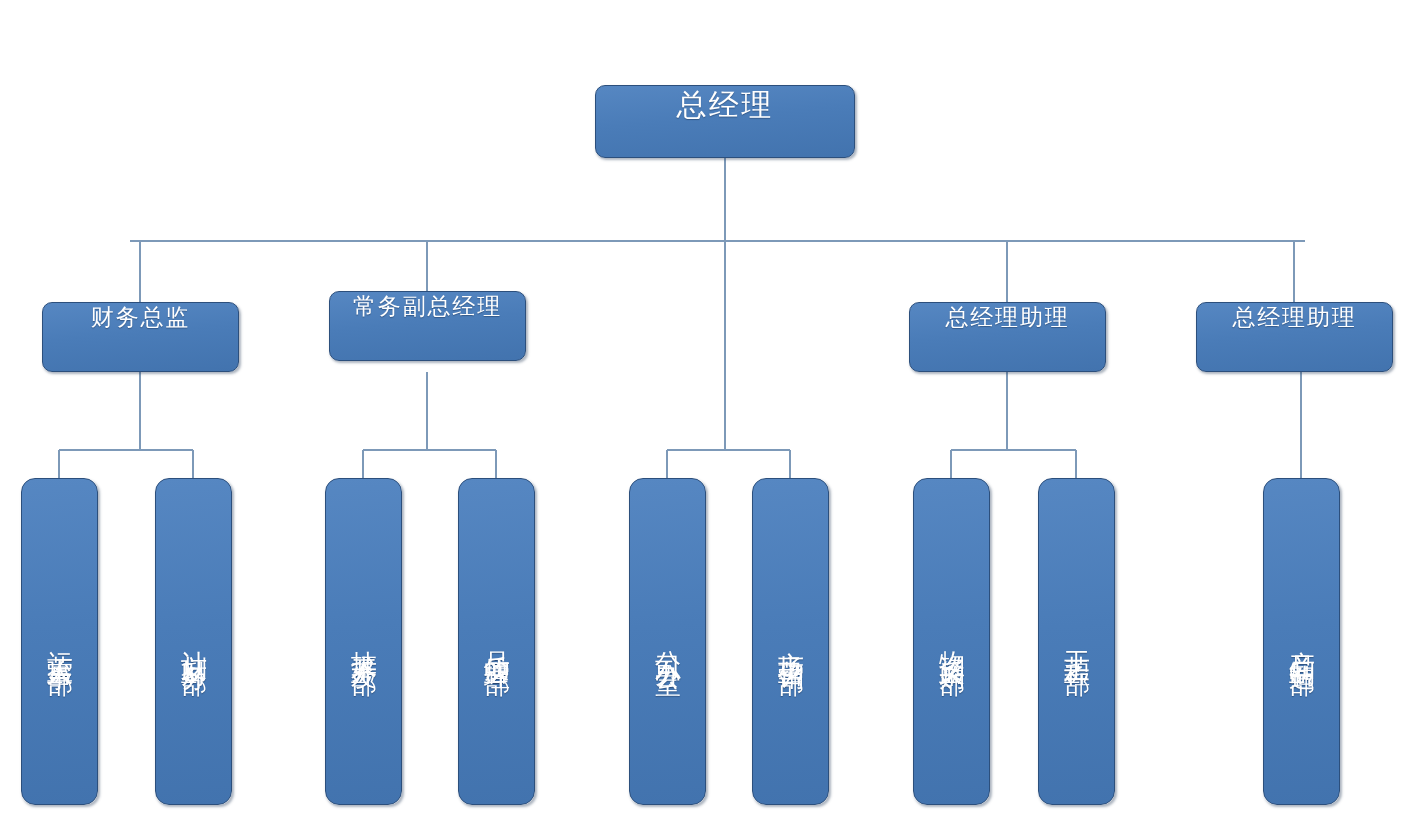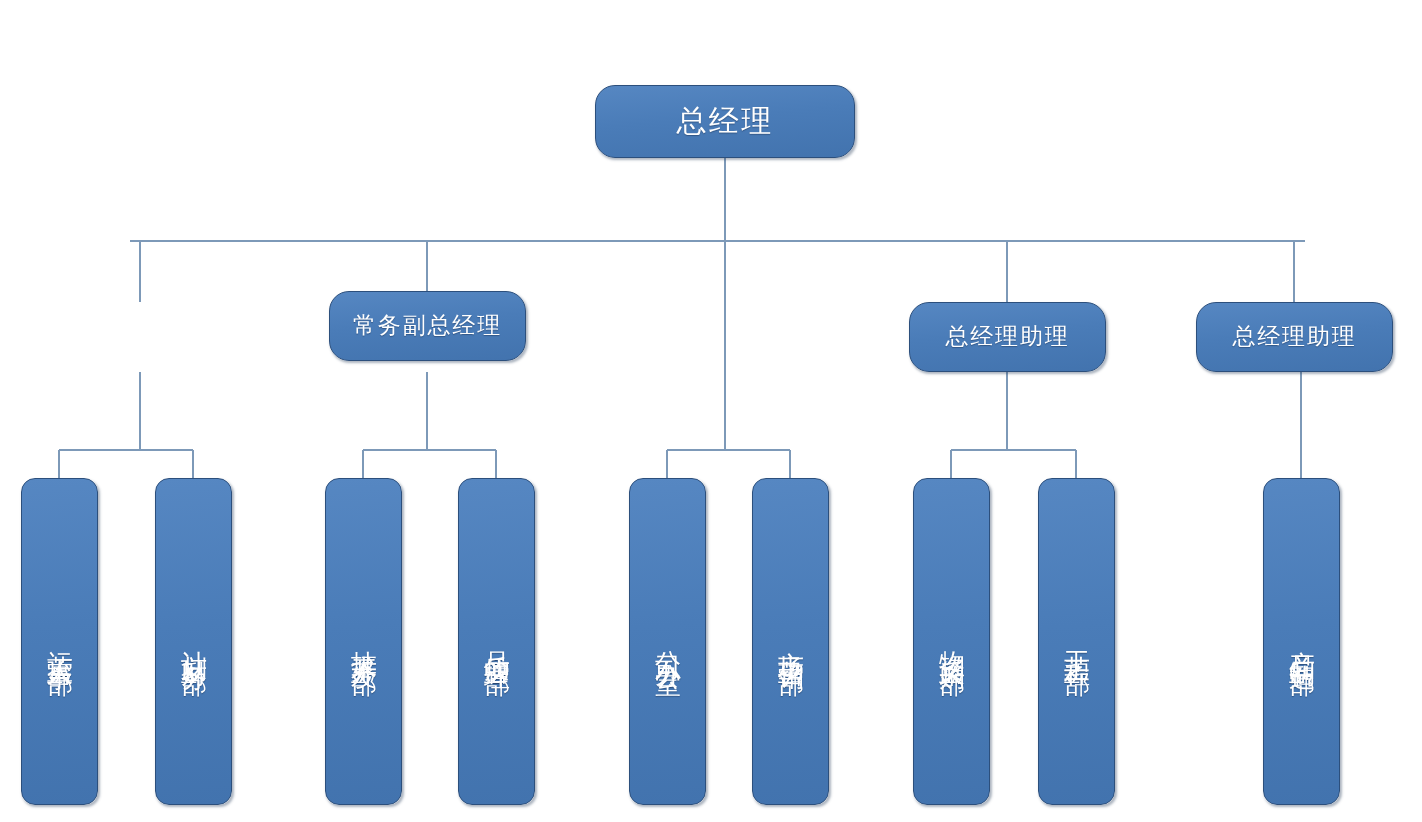--- a/index.html
+++ b/index.html
@@ -31,25 +31,24 @@
     stroke: #7d99b8;
     stroke-width: 1.6;
     shape-rendering: crispEdges;
   }
   
   .node {
     position: absolute;
     box-sizing: border-box;
     background: linear-gradient(175deg, #5687c2 0%, #4a7cb8 45%, #4273ae 100%);
     border: 1.4px solid #2c4f7c;
-    border-radius: 20px;
+    border-radius: 10px;
     box-shadow: 1.5px 2px 2.5px rgba(40,60,90,0.38);
     color: #ffffff;
     display: flex;
-    align-items: center;
     justify-content: center;
     text-align: center;
     letter-spacing: 0.08em;
   }
   .node .label {
     display: block;
     line-height: 1.28;
     text-shadow: 0 1px 1px rgba(25,45,75,0.45);
   }
   
@@ -109,20 +108,23 @@
     <line x1="951" y1="450" x2="951" y2="478" stroke="#7d99b8"></line>
     <line x1="1076" y1="450" x2="1076" y2="478" stroke="#7d99b8"></line>
 
     <line x1="1301" y1="372" x2="1301" y2="478" stroke="#7d99b8"></line>
   </svg>
 
   <div class="node root" style="left: 595px; top: 85px; width: 260px; height: 73px;">
     <span class="label">总经理</span>
   </div>
 
+  <div class="node manager" style="left: 42px; top: 302px; width: 197px; height: 70px;">
+    <span class="label">财务总监</span>
+  </div>
   <div class="node manager" style="left: 329px; top: 291px; width: 197px; height: 70px;">
     <span class="label">常务副总经理</span>
   </div>
   <div class="node manager" style="left: 909px; top: 302px; width: 197px; height: 70px;">
     <span class="label">总经理助理</span>
   </div>
   <div class="node manager" style="left: 1196px; top: 302px; width: 197px; height: 70px;">
     <span class="label">总经理助理</span>
   </div>
 

